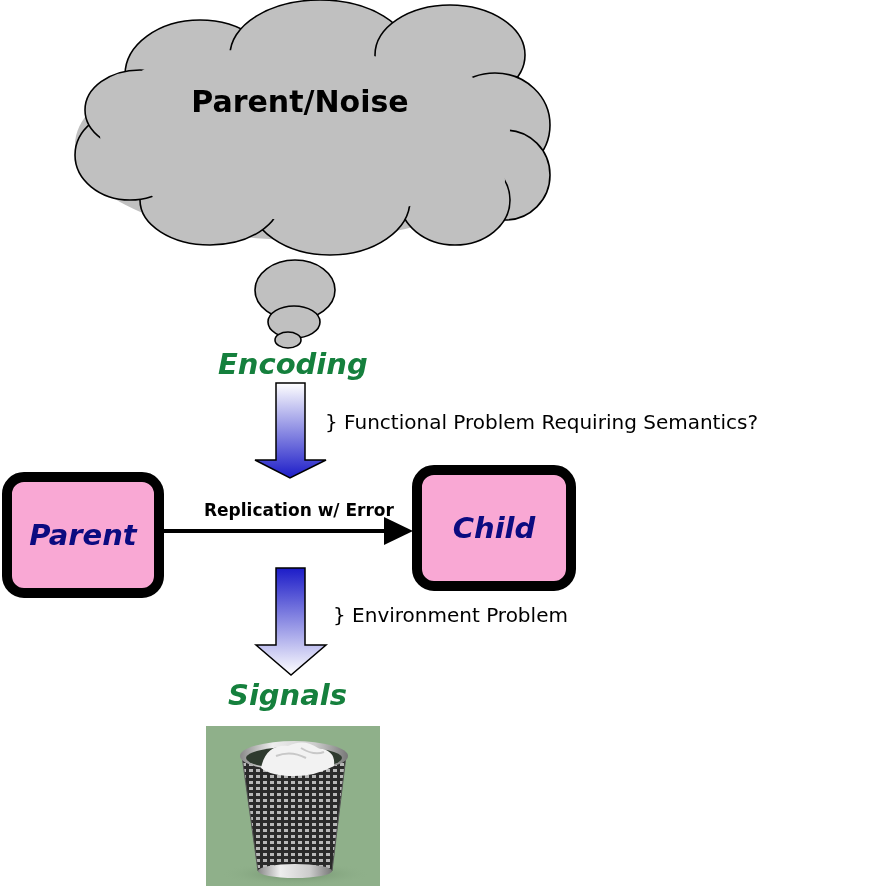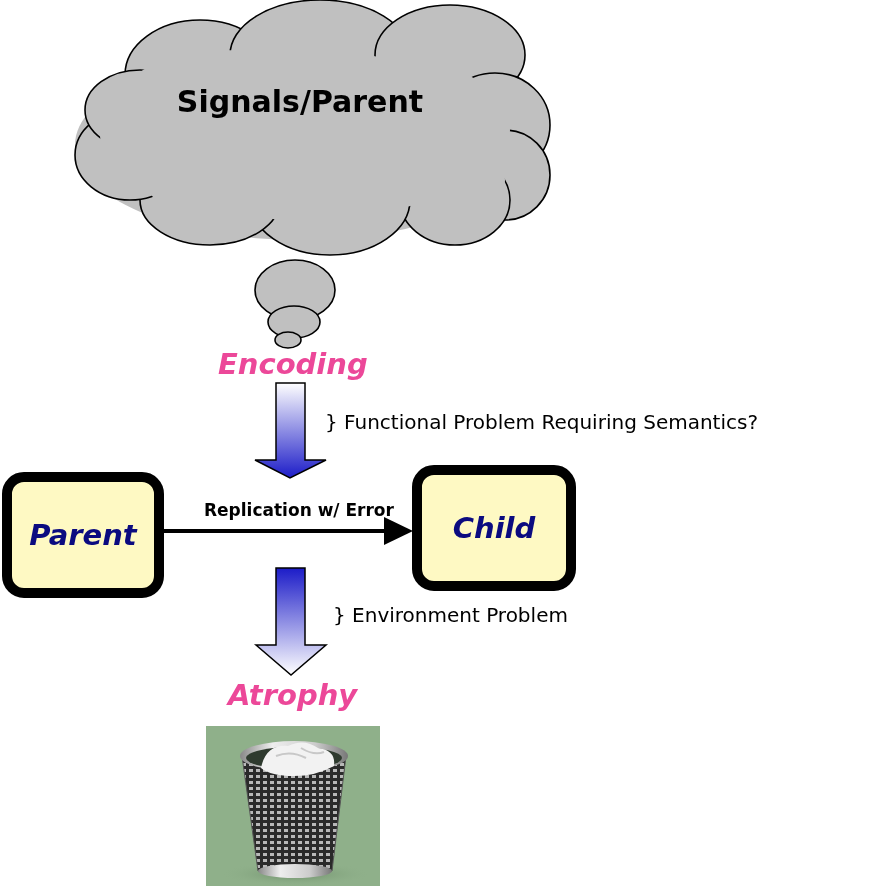--- a/index.html
+++ b/index.html
@@ -1,23 +1,23 @@
 <!DOCTYPE html>
 <html><head>
 <meta charset="utf-8">
 <style>
   html, body { margin: 0; padding: 0; background: #ffffff; }
   body { width: 879px; height: 886px; position: relative; overflow: hidden; font-family: "DejaVu Sans", sans-serif; }
   svg.canvas { position: absolute; left: 0; top: 0; }
   .txt { position: absolute; white-space: nowrap; margin: 0; }
   .cloud-text { font-family: "DejaVu Sans", sans-serif; font-weight: bold; font-size: 30px; color: #000; text-align: center; line-height: 40px; left: 140px; width: 320px; top: 82px; }
-  .stage-label { font-family: "DejaVu Sans", sans-serif; font-weight: bold; font-style: italic; font-size: 29px; color: #ec4899; }
+  .stage-label { font-family: "DejaVu Sans", sans-serif; font-weight: bold; font-style: italic; font-size: 29px; color: #15803d; }
   .note { font-family: "DejaVu Sans", sans-serif; font-size: 20px; color: #000; }
   .edge-label { font-family: "DejaVu Sans", sans-serif; font-weight: bold; font-size: 17px; color: #000; }
-  .box { position: absolute; box-sizing: border-box; border: 10px solid #000; border-radius: 22px; background: #fef9c3; display: flex; align-items: center; justify-content: center; }
+  .box { position: absolute; box-sizing: border-box; border: 10px solid #000; border-radius: 22px; background: #f9a8d4; display: flex; align-items: center; justify-content: center; }
   .box span { font-family: "DejaVu Sans", sans-serif; font-weight: bold; font-style: italic; font-size: 29px; color: #0b0b80; }
   .trash { position: absolute; left: 206px; top: 726px; width: 174px; height: 160px; background: #8fb08a; overflow: hidden; }
 </style>
 </head>
 <body>
 
 <svg class="canvas" width="879" height="886" viewBox="0 0 879 886">
   <defs>
     <linearGradient id="gradDown" x1="0" y1="0" x2="0" y2="1">
       <stop offset="0" stop-color="#ffffff"></stop>
@@ -56,40 +56,40 @@
 
   <path d="M276,383 L305,383 L305,460 L326,460 L290,478 L255,460 L276,460 Z" fill="url(#gradDown)" stroke="#000" stroke-width="1.5"></path>
 
   <path d="M276,568 L305,568 L305,645 L326,645 L291,675 L256,645 L276,645 Z" fill="url(#gradUp)" stroke="#000" stroke-width="1.5"></path>
 
   <line x1="163" y1="531" x2="386" y2="531" stroke="#000" stroke-width="4"></line>
   <polygon points="384,517 413,531 384,545" fill="#000"></polygon>
 </svg>
 
 <div class="txt cloud-text">
-  <div>Signals/Parent</div>
+  <div>Parent/Noise</div>
 </div>
 
 <div class="txt stage-label" style="left:218px; top:347px;">Encoding</div>
 
 <div class="txt note" style="left:325px; top:410px;">} Functional Problem Requiring Semantics?</div>
 
 <div class="box" style="left:2px; top:472px; width:162px; height:126px;">
   <span>Parent</span>
 </div>
 
 <div class="txt edge-label" style="left:180px; top:500px;margin-left:24px;">Replication w/ Error</div>
 
 <div class="box" style="left:412px; top:465px; width:164px; height:126px;">
   <span>Child</span>
 </div>
 
 <div class="txt note" style="left:333px; top:603px;">} Environment Problem</div>
 
-<div class="txt stage-label" style="left:228px; top:678px;">Atrophy</div>
+<div class="txt stage-label" style="left:228px; top:678px;">Signals</div>
 
 <div class="trash">
   <svg width="174" height="160" viewBox="0 0 174 160">
     <defs>
       <pattern id="mesh" width="7" height="6" patternUnits="userSpaceOnUse">
         <rect width="7" height="6" fill="#2a2a2a"></rect>
         <rect x="1" y="1" width="4" height="3" fill="#b8b8b8"></rect>
       </pattern>
       <linearGradient id="rim" x1="0" y1="0" x2="1" y2="0">
         <stop offset="0" stop-color="#888"></stop>

